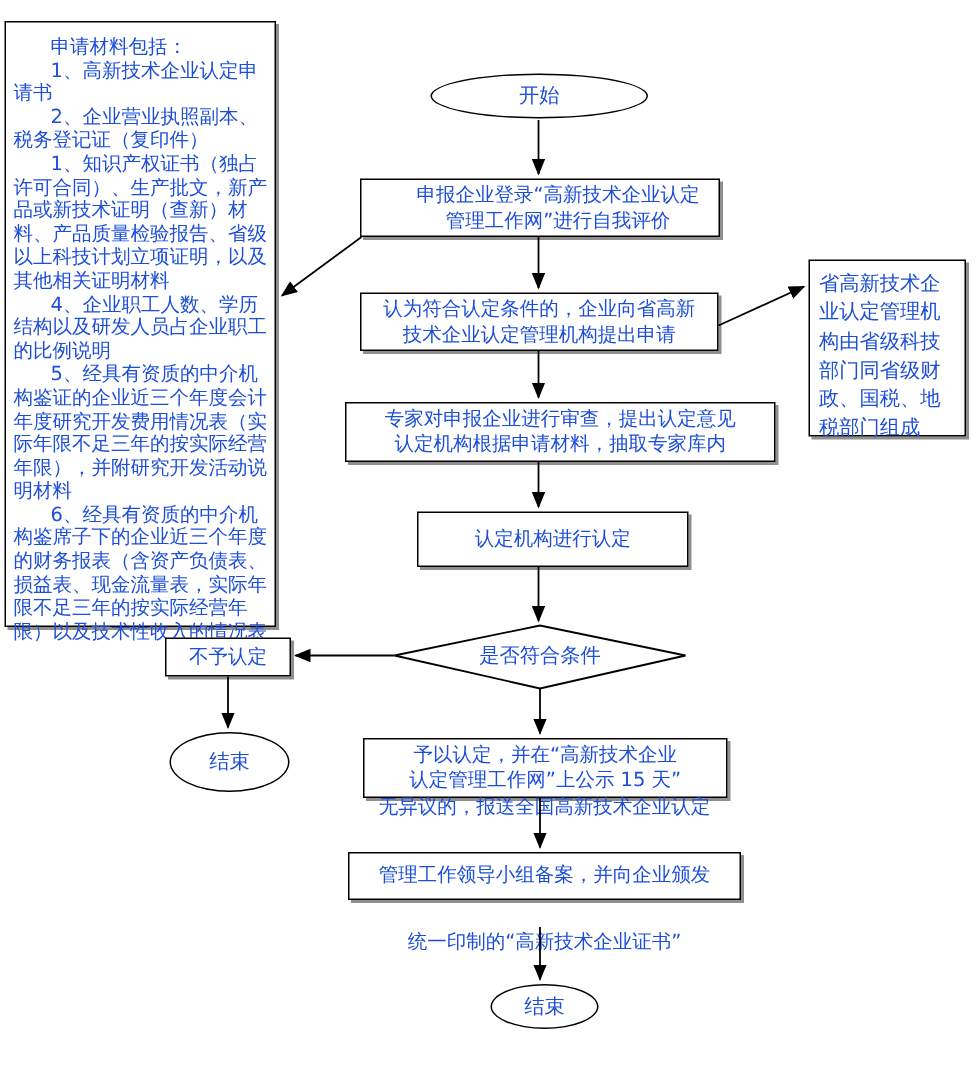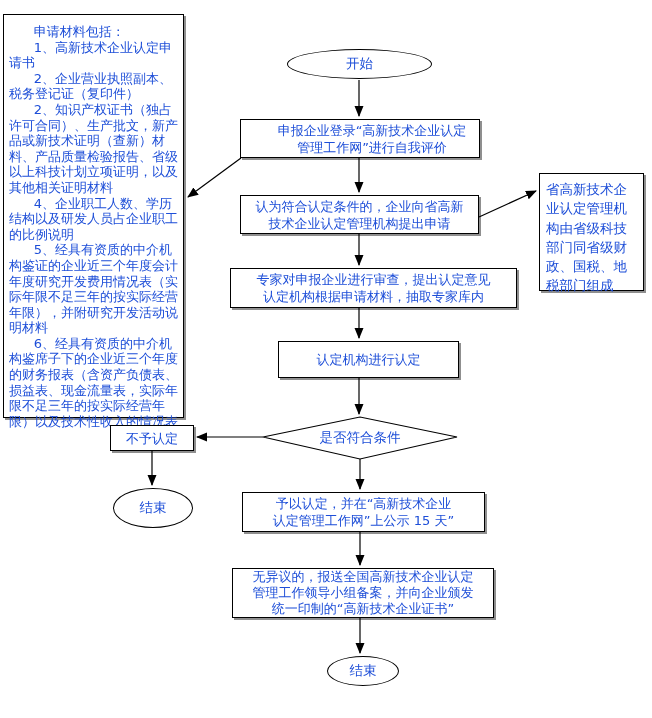--- a/index.html
+++ b/index.html
@@ -39,21 +39,21 @@
 </style>
 </head>
 <body>
 
 <div id="canvas">
 
   <div class="materials node" style="left:3px;top:14px;width:181px;height:404px;">
     <p>申请材料包括：</p>
     <p>1、高新技术企业认定申请书</p>
     <p>2、企业营业执照副本、税务登记证（复印件）</p>
-    <p>2、知识产权证书（独占许可合同）、生产批文，新产品或新技术证明（查新）材料、产品质量检验报告、省级以上科技计划立项证明，以及其他相关证明材料</p>
+    <p>1、知识产权证书（独占许可合同）、生产批文，新产品或新技术证明（查新）材料、产品质量检验报告、省级以上科技计划立项证明，以及其他相关证明材料</p>
     <p>4、企业职工人数、学历结构以及研发人员占企业职工的比例说明</p>
     <p>5、经具有资质的中介机构鉴证的企业近三个年度会计年度研究开发费用情况表（实际年限不足三年的按实际经营年限），并附研究开发活动说明材料</p>
     <p>6、经具有资质的中介机构鉴席子下的企业近三个年度的财务报表（含资产负债表、损益表、现金流量表，实际年限不足三年的按实际经营年限）以及技术性收入的情况表</p>
   </div>
 
   <div class="oval node" style="left:287px;top:49px;width:145px;height:30px;">
     <span>开始</span>
   </div>
 
   <div class="rect node" style="left:240px;top:119px;width:240px;height:39px;padding-left:24px;">
@@ -83,21 +83,21 @@
 
   <div class="oval node" style="left:113px;top:488px;width:80px;height:40px;">
     <span>结束</span>
   </div>
 
   <div class="rect node" style="left:242px;top:492px;width:243px;height:40px;">
     <span class="ln">予以认定，并在“高新技术企业</span>
     <span class="ln">认定管理工作网”上公示 15 天”</span>
   </div>
 
-  <div class="rect node" style="left:232px;top:568px;width:262px;height:50px;line-height:16px;">
+  <div class="rect node" style="left:232px;top:568px;width:262px;height:32px;line-height:16px;gap:29px;">
     <span class="ln">无异议的，报送全国高新技术企业认定</span>
     <span class="ln">管理工作领导小组备案，并向企业颁发</span>
     <span class="ln">统一印制的“高新技术企业证书”</span>
   </div>
 
   <div class="oval node" style="left:327px;top:656px;width:72px;height:30px;">
     <span>结束</span>
   </div>
 
   <svg class="overlay" width="652" height="718" viewBox="0 0 652 718">

